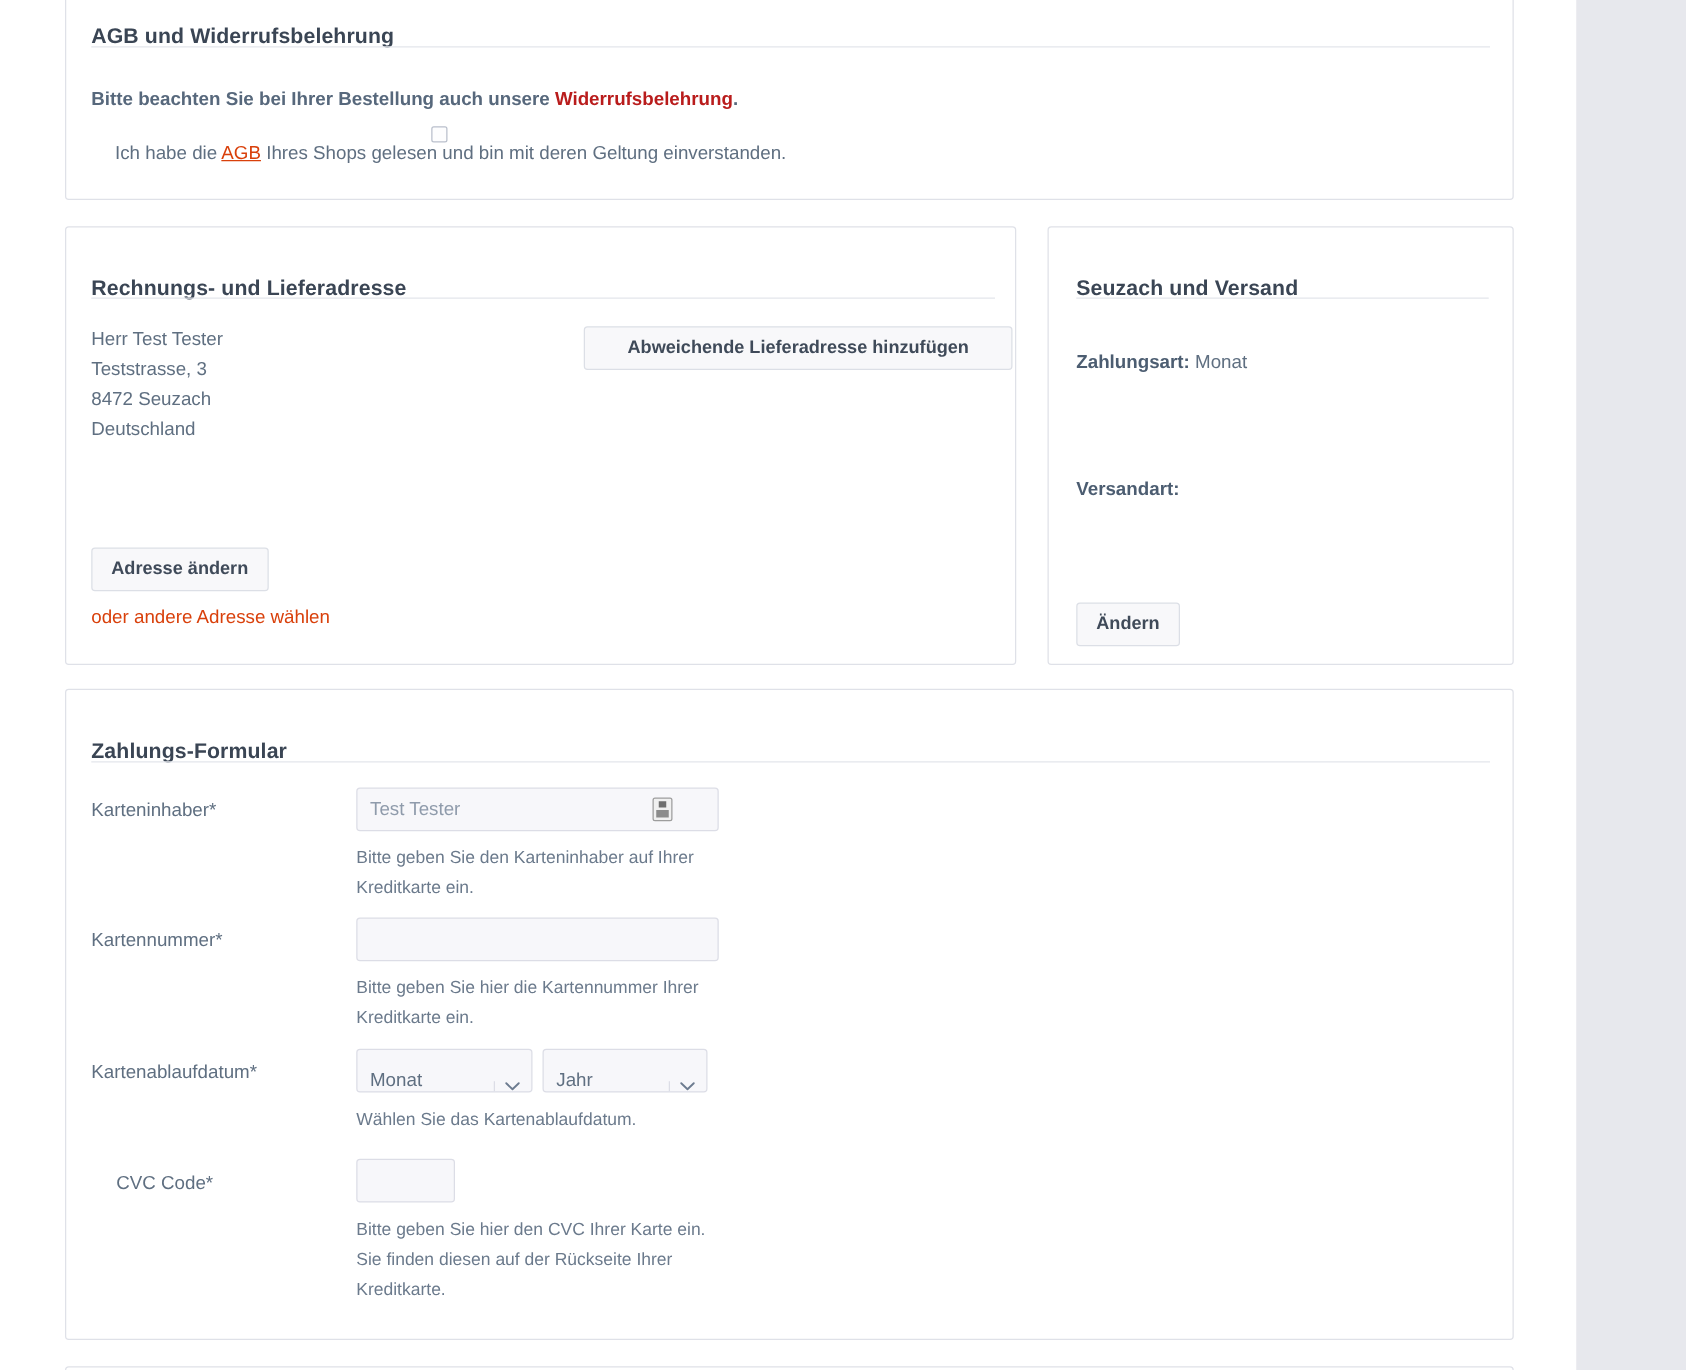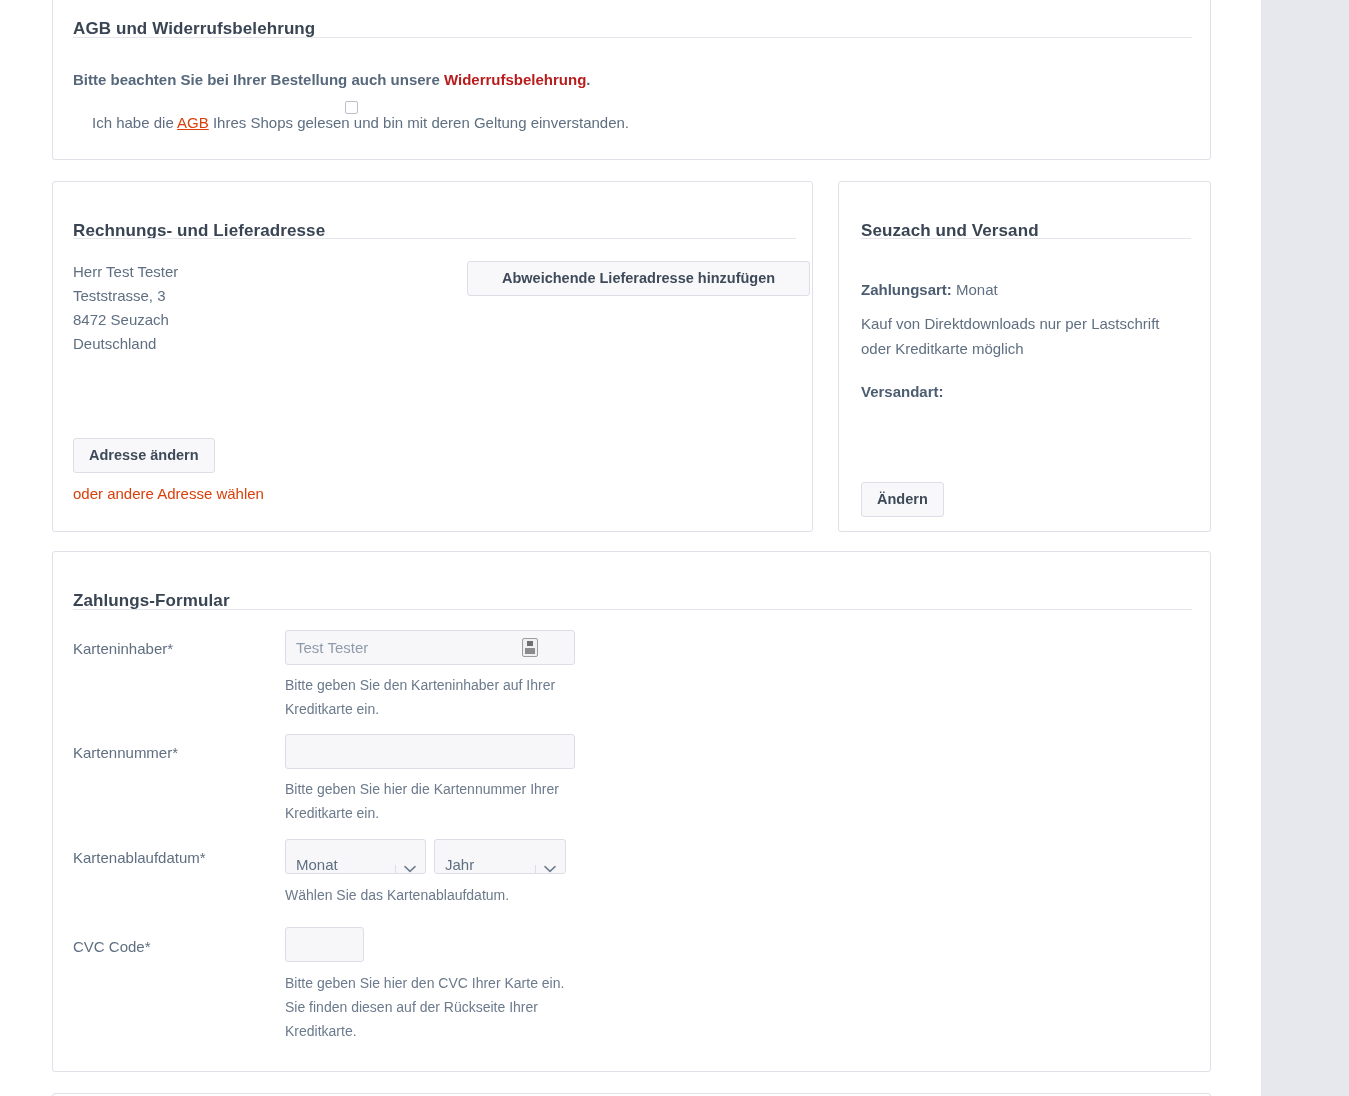--- a/index.html
+++ b/index.html
@@ -343,21 +343,20 @@
 
   <section class="panel" id="payship-panel">
     <h2 class="panel-title">Seuzach und Versand</h2>
     <hr class="panel-rule">
 
     <p class="ps-line" id="ps-method">
       <span class="ps-strong">Zahlungsart:</span>
       <span>Monat</span>
     </p>
 
-    <p class="ps-line" id="ps-note">Kauf von Direktdownloads nur per Lastschrift oder Kreditkarte möglich</p>
 
     <p class="ps-line" id="ps-ship">Versandart:</p>
 
     <button class="btn" id="btn-change-payment">Ändern</button>
   </section>
 
   <section class="panel" id="payform-panel">
     <h2 class="panel-title">Zahlungs-Formular</h2>
     <hr class="panel-rule">
 
@@ -402,21 +401,21 @@
                 <path d="M1 1.6 L6 6.4 L11 1.6" fill="none" stroke="#6d7c90" stroke-width="1.5" stroke-linecap="round" stroke-linejoin="round"></path>
               </svg>
             </span>
           </div>
         </div>
       </div>
       <div class="hint" style="top:44px;">Wählen Sie das Kartenablaufdatum.</div>
     </div>
 
     <div class="form-row" style="top:375px;">
-      <label class="form-label" style="top:11px;">CVC Code*</label>
+      <label class="form-label" style="top:11px;margin-left:20px;">CVC Code*</label>
       <div class="form-field" style="top:0;">
         <input type="text" class="txt" id="f-cvc" placeholder="" style="">
       </div>
       <div class="hint" style="top:44px; width:300px;">Bitte geben Sie hier den CVC Ihrer Karte ein. Sie finden diesen auf der Rückseite Ihrer Kreditkarte.</div>
     </div>
   </section>
 
   <div id="next-panel-peek"></div>
 </div>
 

